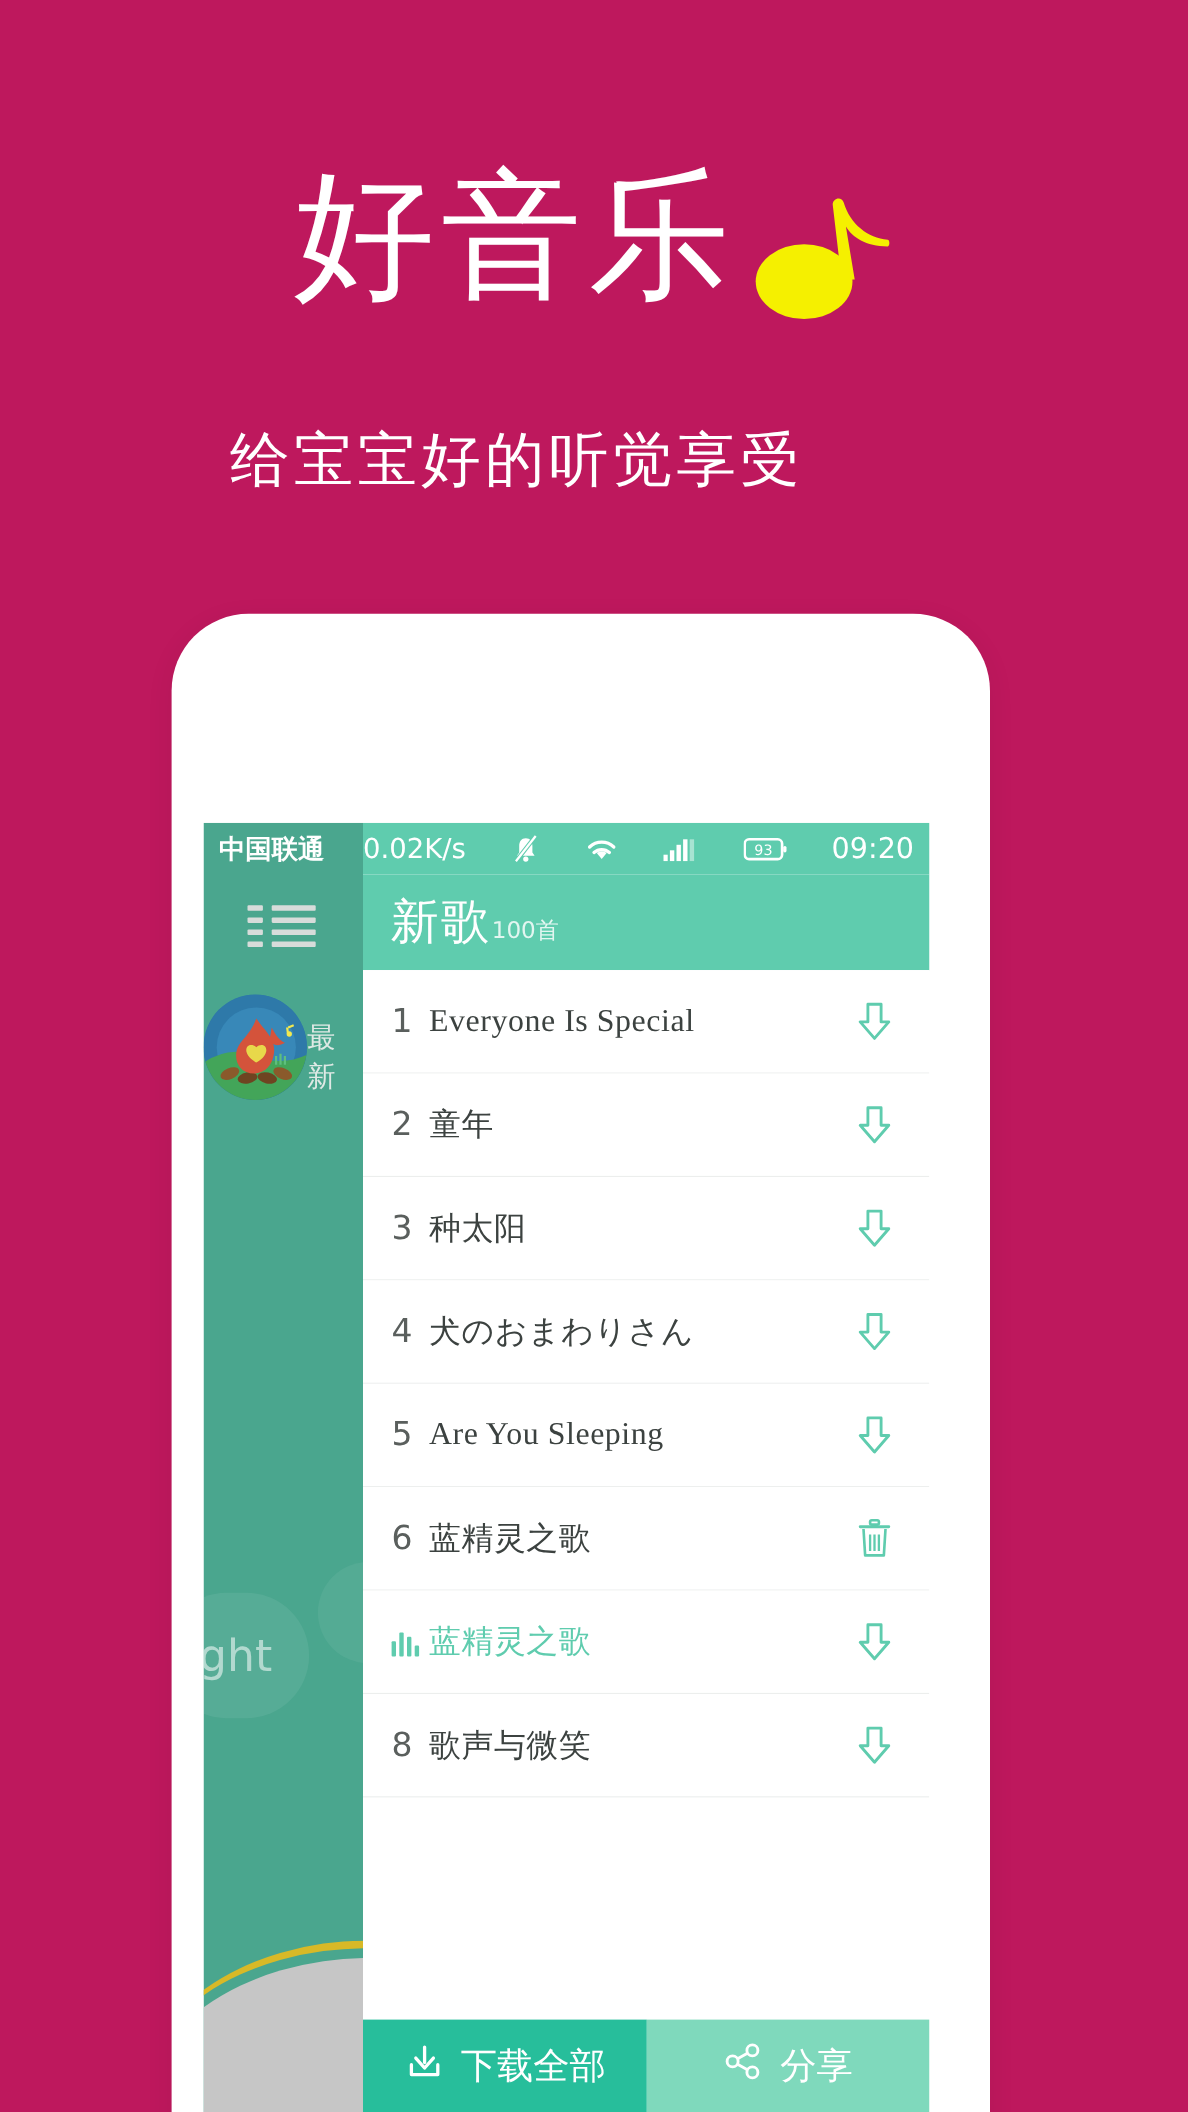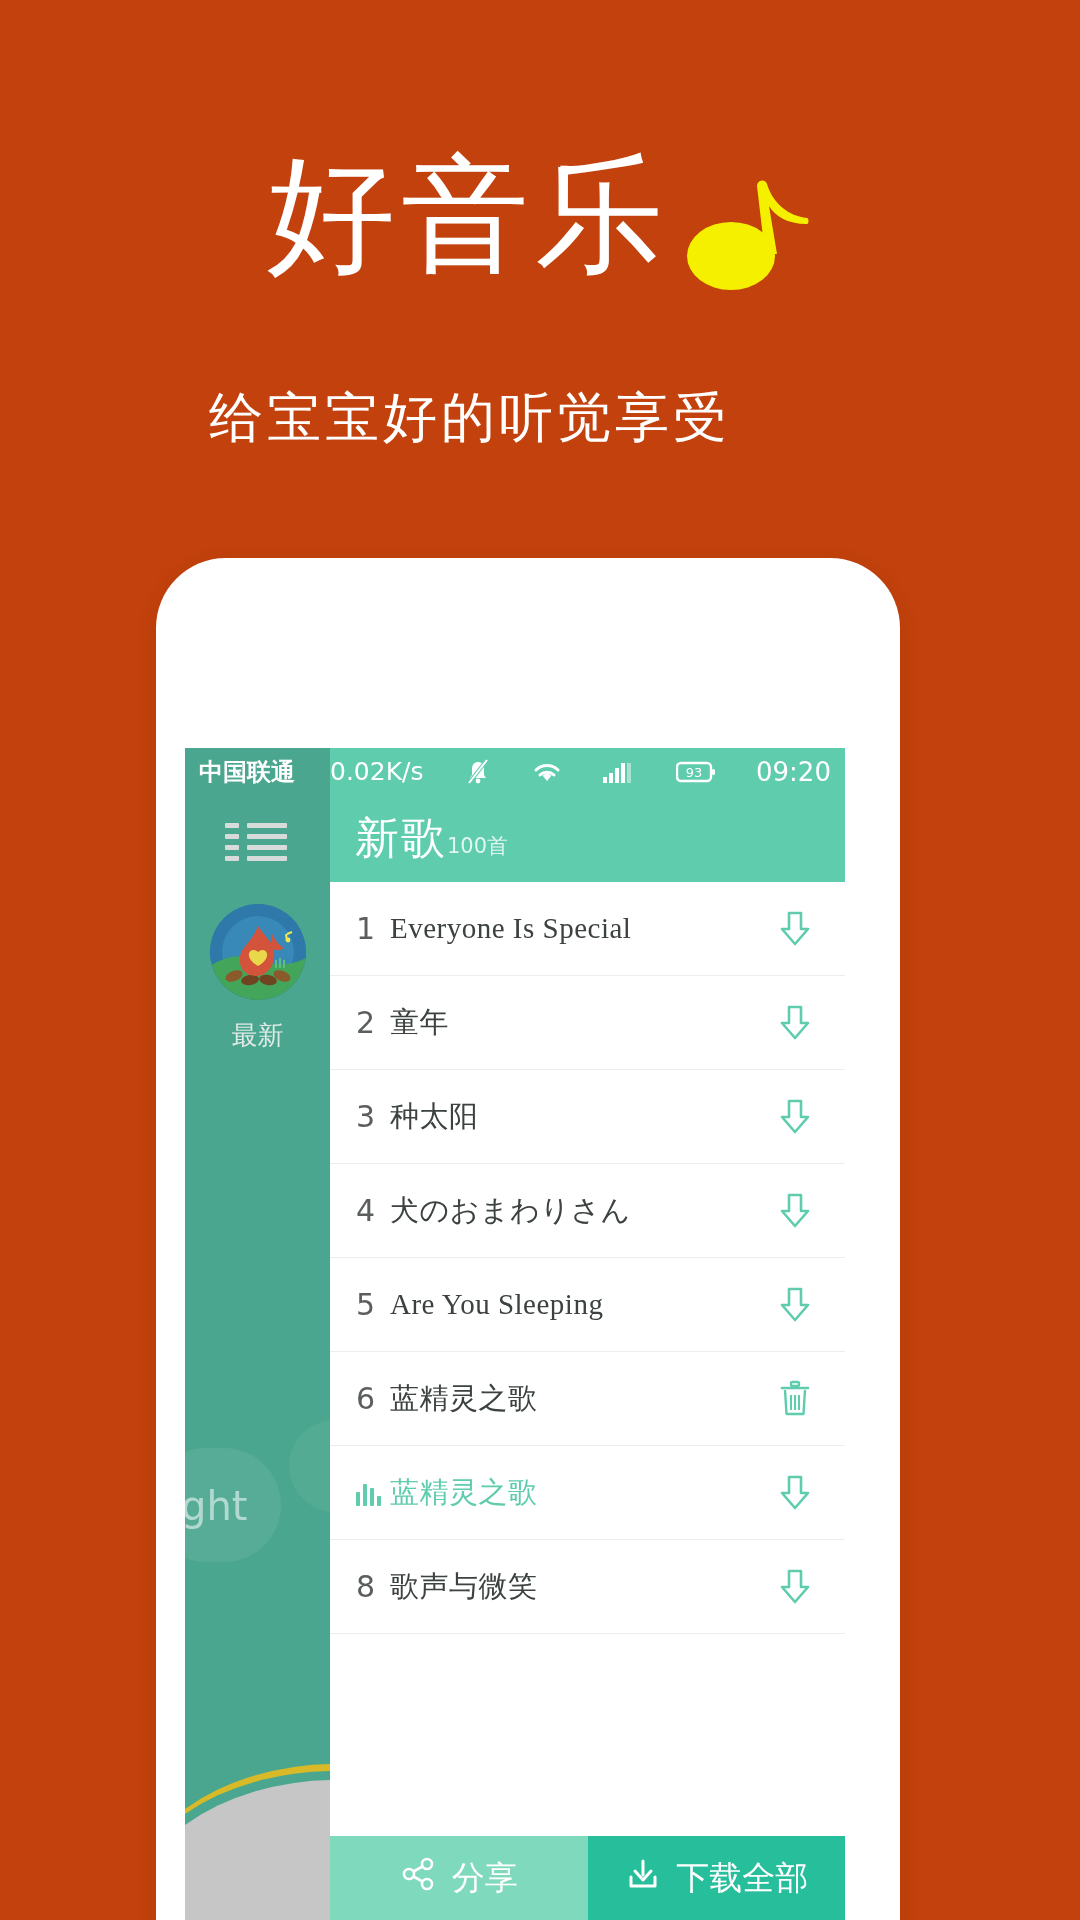--- a/index.html
+++ b/index.html
@@ -5,21 +5,21 @@
   * { margin:0; padding:0; box-sizing:border-box; }
   html,body{
     width:1080px; height:1920px;
     font-family:"Liberation Sans", "DejaVu Sans", sans-serif;
     background:#ffffff;
     overflow:hidden;
   }
   #poster{
     position:relative;
     width:1080px; height:1920px;
-    background:#c2410c;
+    background:#be185d;
     overflow:hidden;
     padding-left:36px;
   }
 
   
   .headline{
     position:absolute; top:148px; left:0; width:1080px;
     display:flex; align-items:flex-start; justify-content:center;
   }
   .headline-text{
@@ -72,21 +72,21 @@
   .sb-menu{
     height:87px; display:flex; align-items:center; justify-content:center;
     padding-top:6px;
   }
   .menu-icon{ width:66px; }
   .menu-row{ display:flex; align-items:center; margin:6px 0; }
   .menu-dash{ width:14px; height:5px; background:#d7dcda; border-radius:1px; }
   .menu-line{ width:40px; height:5px; background:#d7dcda; border-radius:1px; margin-left:8px; }
 
   .sb-entry{
-    margin-top:22px; display:flex; flex-direction:column; align-items:center;
+    margin-top:22px; display:flex; flex-direction:row; align-items:center;
   }
   .sb-avatar{
     width:96px; height:96px; border-radius:50%;
     overflow:hidden; position:relative; background:#2F79A8;
   }
   .sb-label{
     margin-top:18px; font-size:26px; color:#dfe9e5;
     font-family:"DejaVu Sans","Liberation Sans",sans-serif;
   }
 
@@ -377,41 +377,41 @@
               <div class="song-title">歌声与微笑</div>
               <div class="song-act">
                 <svg width="38" height="40" viewBox="0 0 38 40" aria-hidden="true">
                   <path d="M13 4 L25 4 L25 20 L32 20 L19 35 L6 20 L13 20 Z" fill="none" stroke="#5FCCAE" stroke-width="2.6" stroke-linejoin="round"></path>
                 </svg>
               </div>
             </div>
           </div>
 
         <div class="actionbar">
+          <div class="act act-dl">
+            <span>
+              <svg width="38" height="38" viewBox="0 0 38 38" aria-hidden="true">
+                <path d="M19 6 L19 20" stroke="#ffffff" stroke-width="3" stroke-linecap="round"></path>
+                <path d="M11 16 L19 25 L27 16" stroke="#ffffff" stroke-width="3" fill="none" stroke-linejoin="round" stroke-linecap="round"></path>
+                <path d="M7 22 L7 31 L31 31 L31 22" stroke="#ffffff" stroke-width="3" fill="none" stroke-linejoin="round" stroke-linecap="round"></path>
+              </svg>
+            </span>
+            <span>下载全部</span>
+          </div>
           <div class="act act-share">
             <span>
               <svg width="38" height="38" viewBox="0 0 38 38" aria-hidden="true">
                 <circle cx="27" cy="9" r="5" fill="none" stroke="#ffffff" stroke-width="2.6"></circle>
                 <circle cx="9" cy="19" r="5" fill="none" stroke="#ffffff" stroke-width="2.6"></circle>
                 <circle cx="27" cy="29" r="5" fill="none" stroke="#ffffff" stroke-width="2.6"></circle>
                 <line x1="13.5" y1="16.5" x2="22.5" y2="11.5" stroke="#ffffff" stroke-width="2.6"></line>
                 <line x1="13.5" y1="21.5" x2="22.5" y2="26.5" stroke="#ffffff" stroke-width="2.6"></line>
               </svg>
             </span>
             <span>分享</span>
           </div>
-          <div class="act act-dl">
-            <span>
-              <svg width="38" height="38" viewBox="0 0 38 38" aria-hidden="true">
-                <path d="M19 6 L19 20" stroke="#ffffff" stroke-width="3" stroke-linecap="round"></path>
-                <path d="M11 16 L19 25 L27 16" stroke="#ffffff" stroke-width="3" fill="none" stroke-linejoin="round" stroke-linecap="round"></path>
-                <path d="M7 22 L7 31 L31 31 L31 22" stroke="#ffffff" stroke-width="3" fill="none" stroke-linejoin="round" stroke-linecap="round"></path>
-              </svg>
-            </span>
-            <span>下载全部</span>
-          </div>
         </div>
 
       </div>
     </div>
   </div>
 
 </div>
 
 </body></html>

